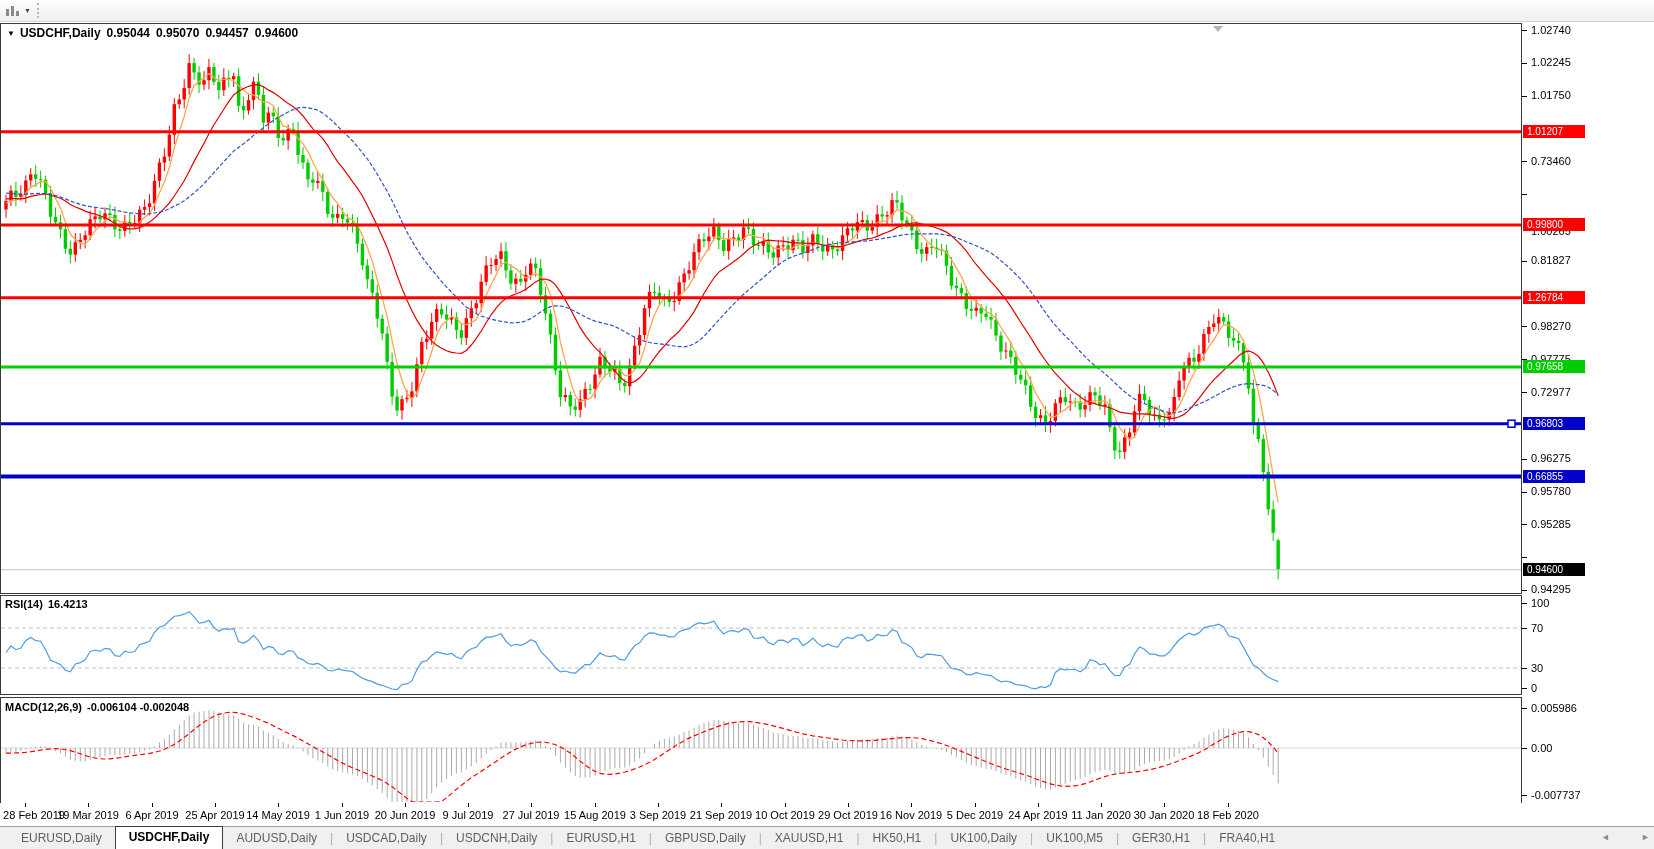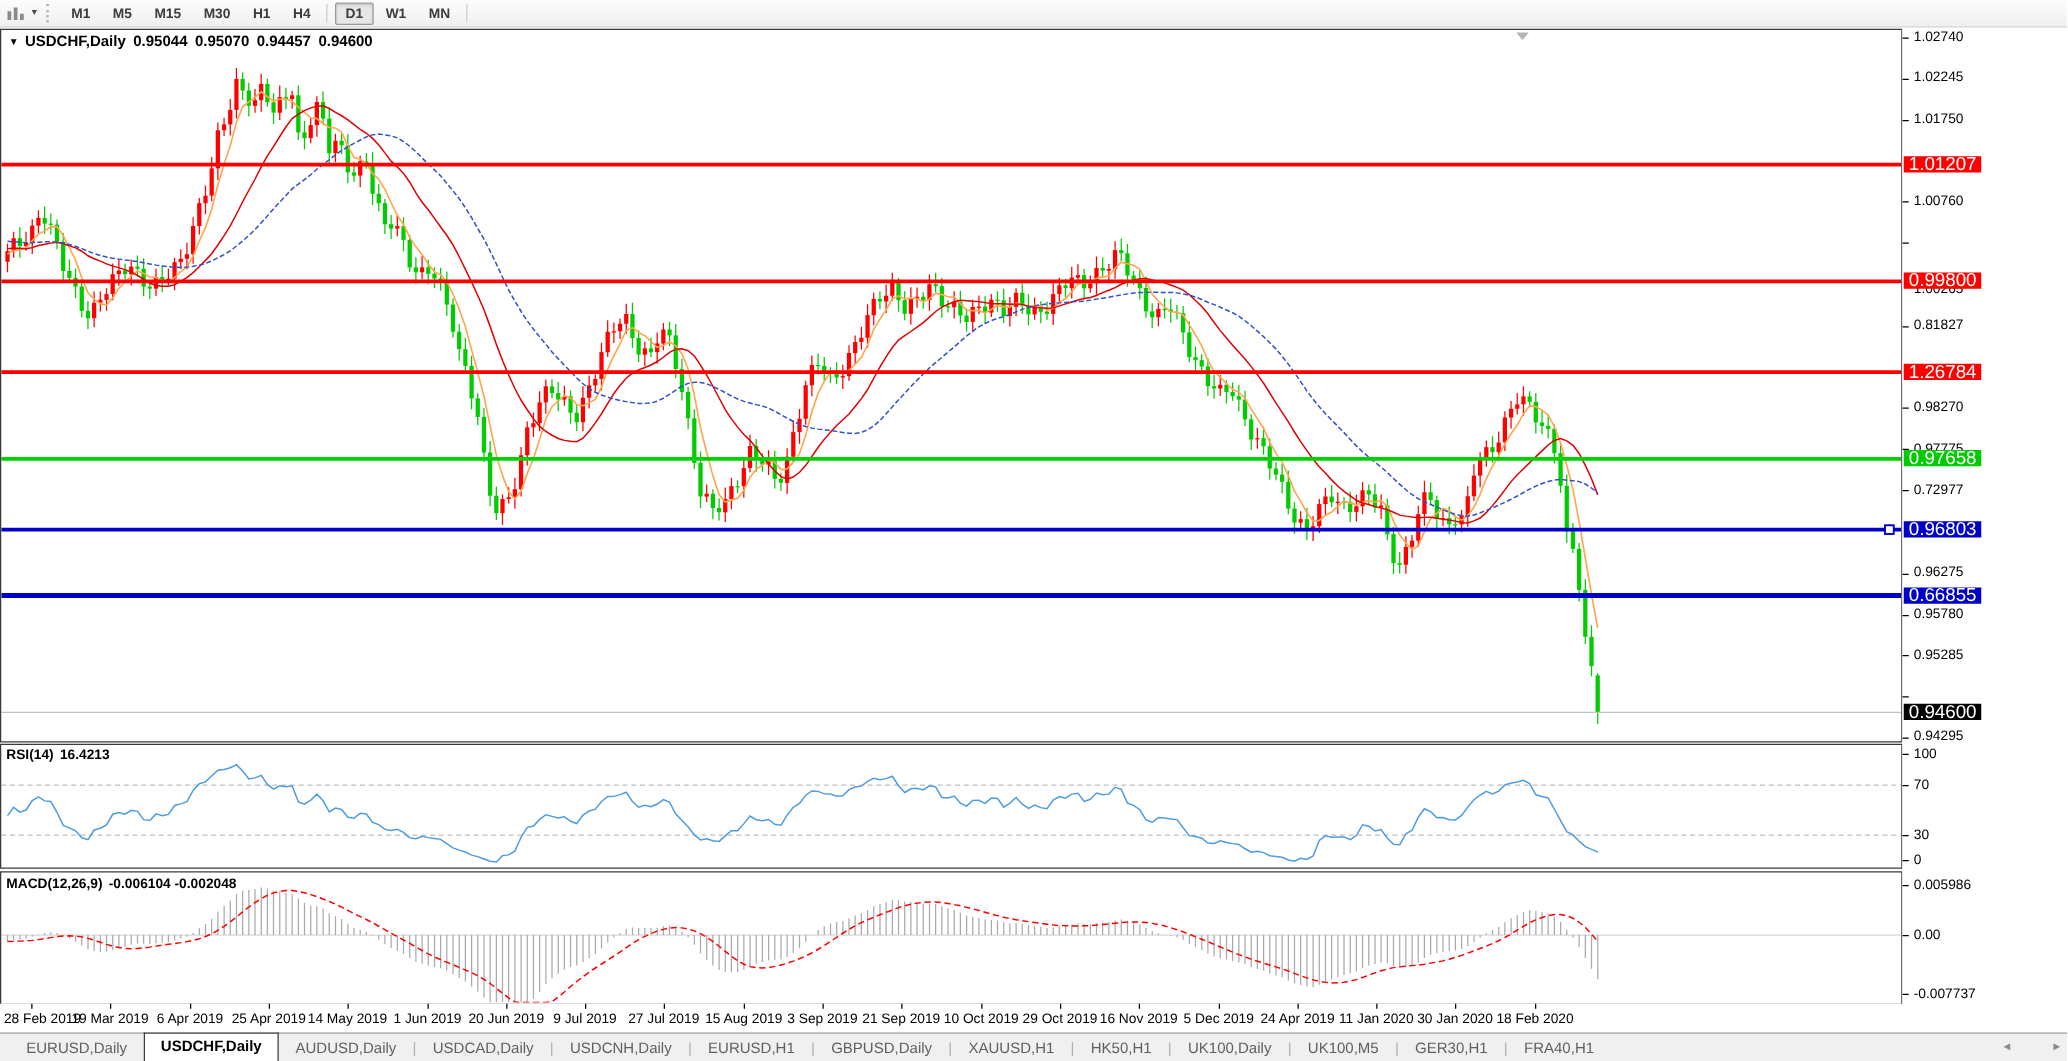--- a/index.html
+++ b/index.html
@@ -25,21 +25,21 @@
   .chart-title span{margin-right:6px;}
   .pane-label{position:absolute;z-index:3;font-size:11px;font-weight:bold;color:#000;white-space:nowrap;}
   .pane-label span{margin-right:5px;}
   .shift-marker{position:absolute;left:1213px;top:26px;width:0;height:0;z-index:3;
                 border-left:5px solid transparent;border-right:5px solid transparent;border-top:6px solid #b4b4b4;}
 
   
   .price-axis{position:absolute;left:1522px;top:0;width:132px;height:810px;z-index:2;background:#fff;}
   .ax-tick{position:absolute;left:0;width:5px;height:1px;background:#000;}
   .ax-label{position:absolute;left:9px;font-size:11px;line-height:13px;color:#000;white-space:nowrap;}
-  .ax-hlabel{position:absolute;left:1px;width:62px;height:13px;font-size:15px;line-height:13px;
+  .ax-hlabel{position:absolute;left:1px;width:62px;height:13px;font-size:10px;line-height:13px;
              color:#fff;padding-left:4px;box-sizing:border-box;white-space:nowrap;}
 
   
   .date-axis{position:absolute;left:0;top:803px;width:1522px;height:23px;z-index:2;background:#fff;}
   .d-tick{position:absolute;top:0;width:1px;height:4px;background:#000;}
   .d-label{position:absolute;top:6px;transform:translateX(-50%);font-size:11px;color:#000;white-space:nowrap;}
 
   
   .tabbar{position:absolute;left:0;top:826px;width:1654px;height:23px;box-sizing:border-box;z-index:6;
           background:#f0f0f0;border-top:1px solid #9e9e9e;display:flex;align-items:flex-end;padding-left:8px;
@@ -57,33 +57,20 @@
   <div class="toolbar">
     <div class="tb-icon">
       <svg width="18" height="16" aria-hidden="true">
         <rect x="2" y="6" width="3" height="7" fill="#8a8a8a"></rect>
         <rect x="7" y="3" width="3" height="10" fill="#8a8a8a"></rect>
         <rect x="12" y="8" width="3" height="5" fill="#8a8a8a"></rect>
       </svg>
     </div>
     <div class="tb-caret">▼</div>
     <div class="tb-grip"></div>
-    <div style="display:flex;align-items:center" id="tfButtons">
-        <div class="tf-btn">M1</div>
-        <div class="tf-btn">M5</div>
-        <div class="tf-btn">M15</div>
-        <div class="tf-btn">M30</div>
-        <div class="tf-btn">H1</div>
-        <div class="tf-btn">H4</div>
-        <div class="tb-sep"></div>
-        <div class="tf-btn active">D1</div>
-        <div class="tf-btn">W1</div>
-        <div class="tf-btn">MN</div>
-        <div class="tb-sep"></div>
-      </div>
   </div>
 
   <svg class="chart" id="chartSvg" width="1522" height="810">
       <defs>
         <clipPath id="cpP">
           <rect x="1" y="24" width="1520" height="568"></rect>
         </clipPath>
         <clipPath id="cpR">
           <rect x="1" y="596" width="1520" height="97"></rect>
         </clipPath>
@@ -392,21 +379,21 @@
   </div>
 
   <div class="price-axis" id="priceAxis">
       <div class="ax-tick" style="top: 30px;"></div>
       <div class="ax-label" style="top: 24px;">1.02740</div>
       <div class="ax-tick" style="top: 63px;"></div>
       <div class="ax-label" style="top: 56px;">1.02245</div>
       <div class="ax-tick" style="top: 96px;"></div>
       <div class="ax-label" style="top: 89px;">1.01750</div>
       <div class="ax-tick" style="top: 161px;"></div>
-      <div class="ax-label" style="top: 155px;">1.00760</div>
+      <div class="ax-label" style="top: 155px;">0.73460</div>
       <div class="ax-tick" style="top: 194px;"></div>
       <div class="ax-label" style="top: 188px; margin-top: 37px;">1.00265</div>
       <div class="ax-tick" style="top: 261px;"></div>
       <div class="ax-label" style="top: 254px;">0.81827</div>
       <div class="ax-tick" style="top: 326px;"></div>
       <div class="ax-label" style="top: 320px;">0.98270</div>
       <div class="ax-tick" style="top: 359px;"></div>
       <div class="ax-label" style="top: 353px;">0.97775</div>
       <div class="ax-tick" style="top: 392px;"></div>
       <div class="ax-label" style="top: 386px;">0.72977</div>

